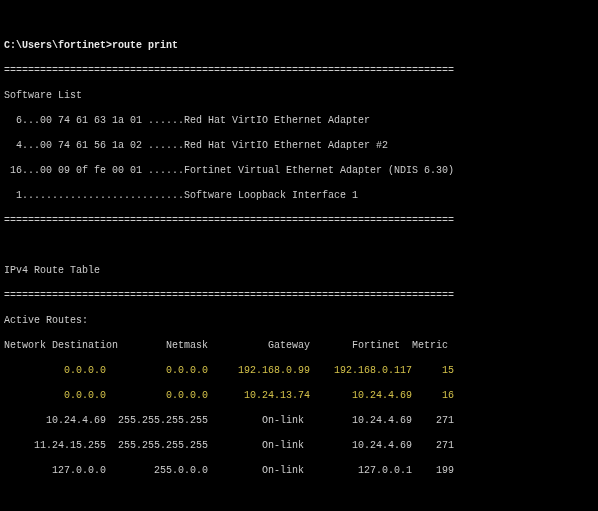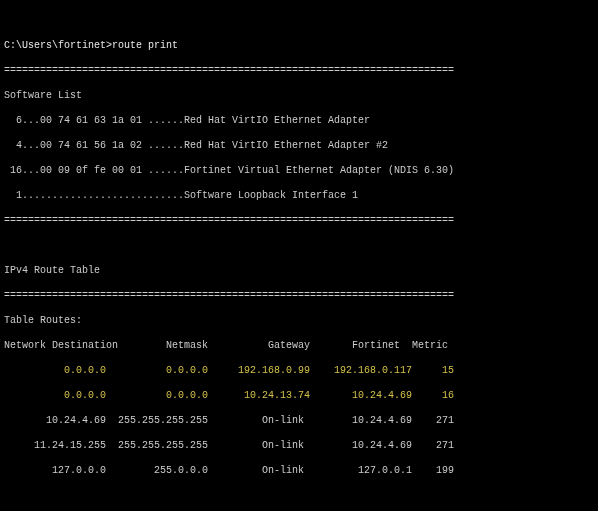--- a/index.html
+++ b/index.html
@@ -12,21 +12,21 @@
     line-height: 1.25;
     white-space: pre;
     width: 598px;
     height: 511px;
     overflow: hidden;
   }
   .terminal {
     padding: 2px 4px;
   }
   .yellow { color: #d4c24a; text-align: center; }
-  .prompt { color: #e8e8e8; }
+  .prompt { color: #e8e8e8; font-weight: bold; }
 </style>
 </head>
 <body>
 <div class="terminal">
 <span class="prompt"><span>C:\Users\fortinet&gt;route print
 </span></span>
 <span>===========================================================================
 </span>
 <span>Software List
 </span>
@@ -39,21 +39,21 @@
 <span>  1...........................Software Loopback Interface 1
 </span>
 <span>===========================================================================
 </span>
 <span> 
 </span>
 <span>IPv4 Route Table
 </span>
 <span>===========================================================================
 </span>
-<span>Table Routes:
+<span>Active Routes:
 </span>
 <span>Network Destination        Netmask          Gateway       Fortinet  Metric
 </span>
 <span class="yellow">          0.0.0.0          0.0.0.0     192.168.0.99    192.168.0.117     15
 </span>
 <span class="yellow">          0.0.0.0          0.0.0.0      10.24.13.74       10.24.4.69     16
 </span>
 <span>       10.24.4.69  255.255.255.255         On-link        10.24.4.69    271
 </span>
 <span>     11.24.15.255  255.255.255.255         On-link        10.24.4.69    271

